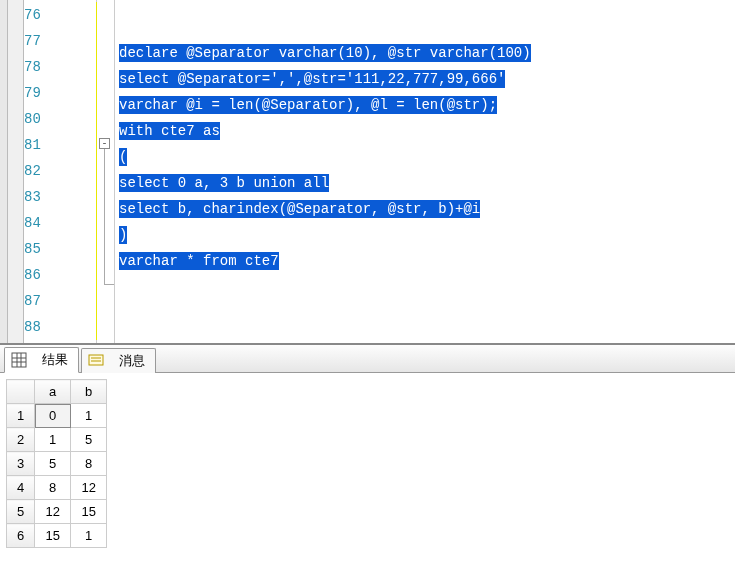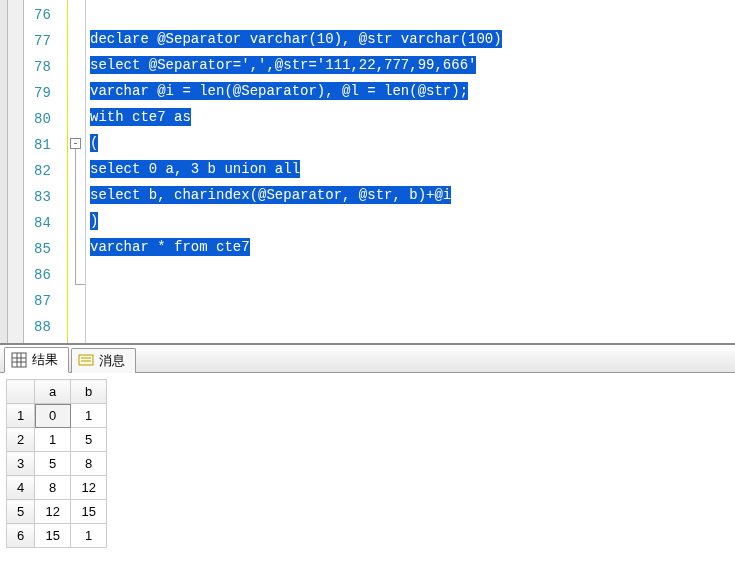--- a/index.html
+++ b/index.html
@@ -22,22 +22,22 @@
     width: 8px;
     background: #e8e8e8;
     border-right: 1px solid #bbb;
   }
   .scroll-strip {
     width: 16px;
     background: #f0f0f0;
     border-right: 1px solid #bbb;
   }
   .gutter {
-    width: 44px;
-    text-align: center;
+    width: 73px;
+    text-align: left;
     background: #fff;
     border-right: 1px solid #ccc;
     padding-top: 2px;
   }
   .gutter-line {
     height: 26px;
     line-height: 26px;
     padding-right: 6px;
     color: #2b91af;
     position: relative;
@@ -72,21 +72,21 @@
   }
   .fold-line {
     position: absolute;
     left: 7px;
     width: 1px;
     background: #aaa;
   }
   .code-area {
     flex: 1;
     background: #fff;
-    padding-top: 0;
+    padding-top: 14px;
     padding-left: 4px;
     overflow: hidden;
   }
   .code-line {
     height: 26px;
     line-height: 26px;
     white-space: pre;
   }
   .sel {
     background: #0a5bd6;
@@ -102,21 +102,21 @@
     display: flex;
     background: linear-gradient(#fdfdfd,#e6e6e6);
     border-bottom: 1px solid #999;
     height: 28px;
     align-items: flex-end;
     padding-left: 4px;
   }
   .tab {
     display: flex;
     align-items: center;
-    gap: 5px;
+    gap: 15px;
     padding: 3px 10px 3px 6px;
     border: 1px solid #999;
     border-bottom: none;
     background: #f8f8f8;
     margin-right: 2px;
     font-family: "Microsoft YaHei", SimSun, sans-serif;
     font-size: 13px;
     cursor: pointer;
     border-radius: 2px 2px 0 0;
     position: relative;

